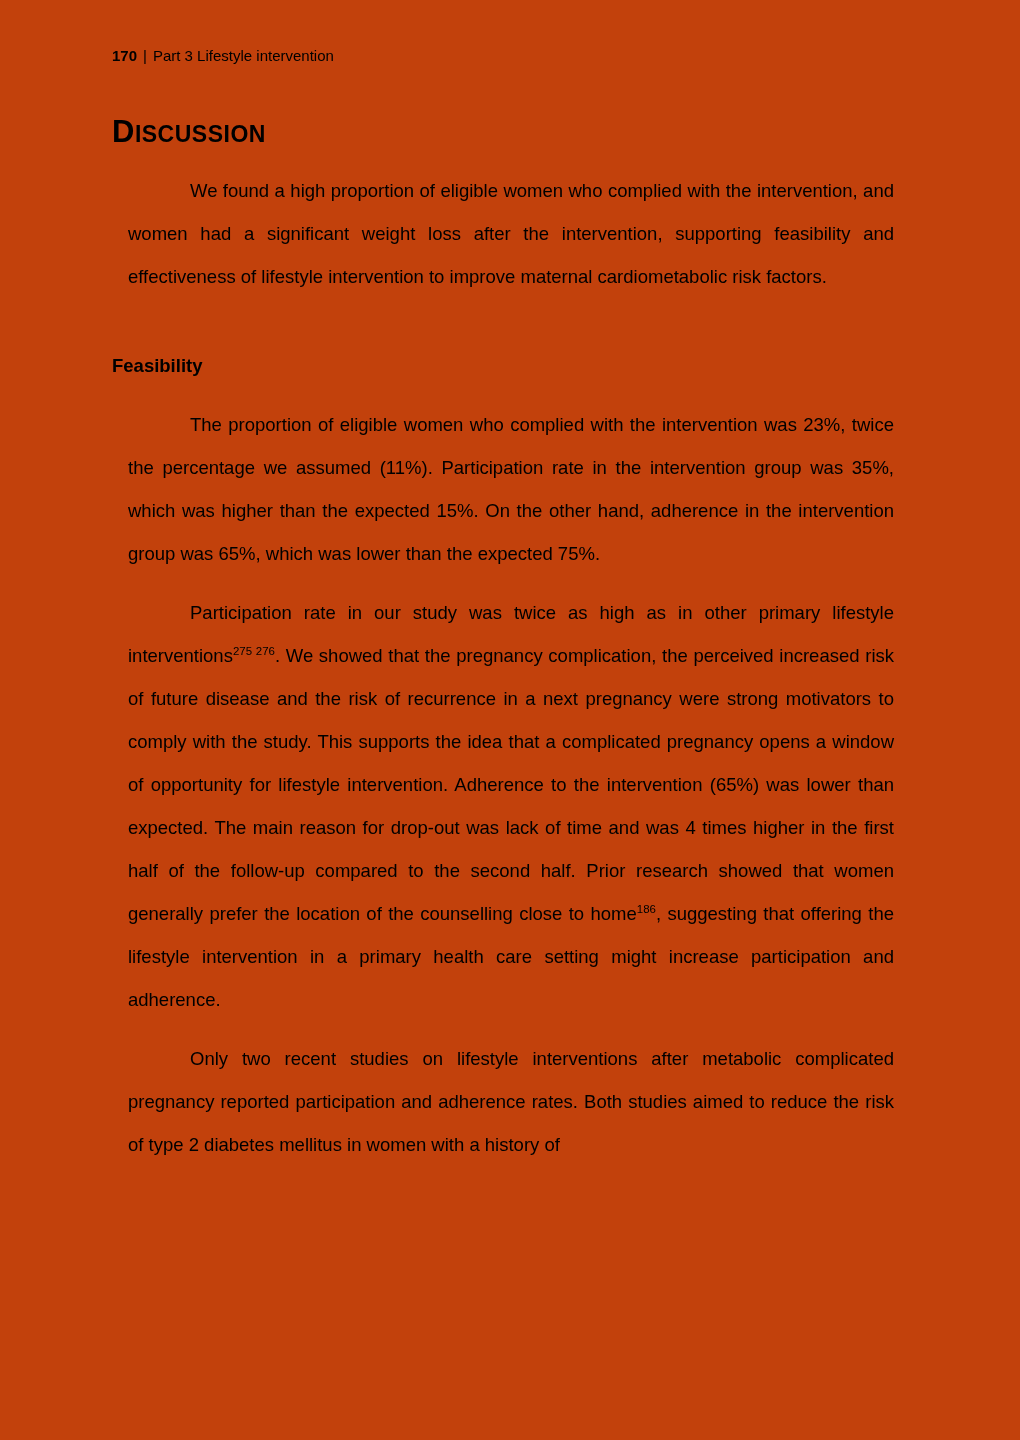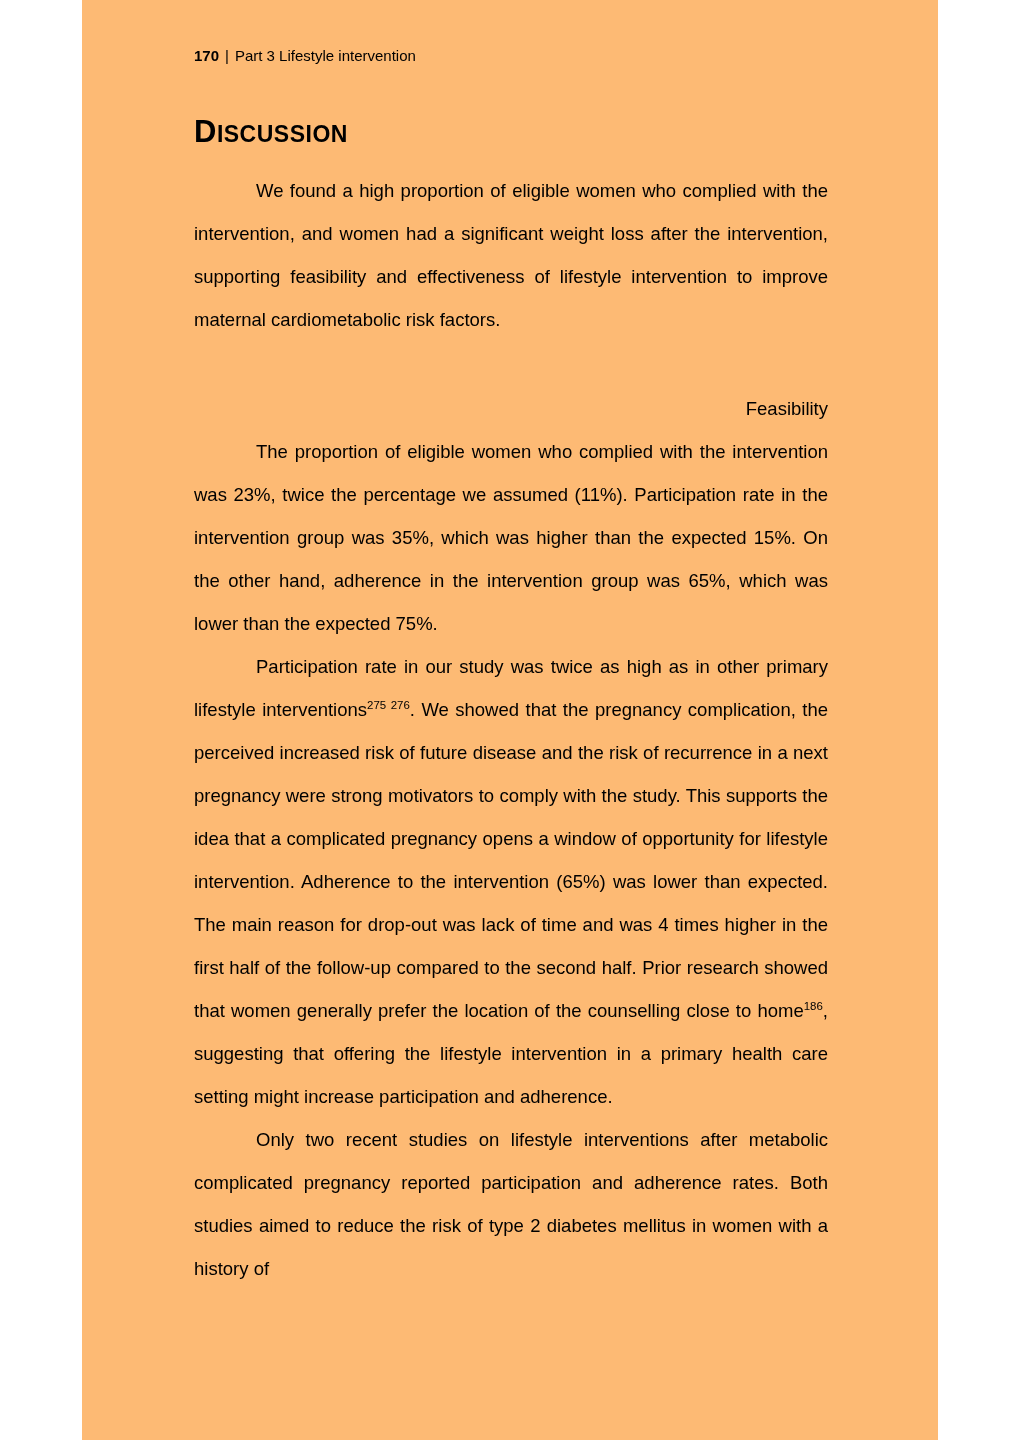--- a/index.html
+++ b/index.html
@@ -1,22 +1,22 @@
 <!DOCTYPE html>
 <html><head>
 <meta charset="utf-8">
 <style>
   * { box-sizing: border-box; }
   html, body { margin: 0; padding: 0; background: #ffffff; }
   .page {
     position: relative;
-    width: 856px;
+    width: 1020px;
     min-height: 1440px;
     margin: 0 auto;
-    background: #fdba74;
+    background: #c2410c;
     color: #000000;
     font-family: "Liberation Sans", sans-serif;
     padding: 46px 110px 60px 112px;
   }
   .page-header {
     font-size: 15px;
     line-height: 20px;
     color: #000000;
     margin-bottom: 48px;
   }
@@ -29,29 +29,29 @@
     line-height: 1.1;
   }
   .doc-title .lead { font-size: 31px; }
   .doc-title .rest { font-size: 23px; }
   .body-text {
     font-size: 18.5px;
     line-height: 43px;
     text-align: justify;
   }
   p.para {
-    margin: 0;
+    margin: 16px;
     text-indent: 62px;
   }
   h2.subheading {
     font-size: 18.5px;
     line-height: 43px;
-    font-weight: normal;
+    font-weight: bold;
     margin: 46px 0 0 0;
-    text-align: right;
+    text-align: left;
   }
   .intro-block { margin-top: 0; }
   sup {
     font-size: 0.62em;
     line-height: 0;
     vertical-align: super;
   }
 </style>
 </head>
 <body>

